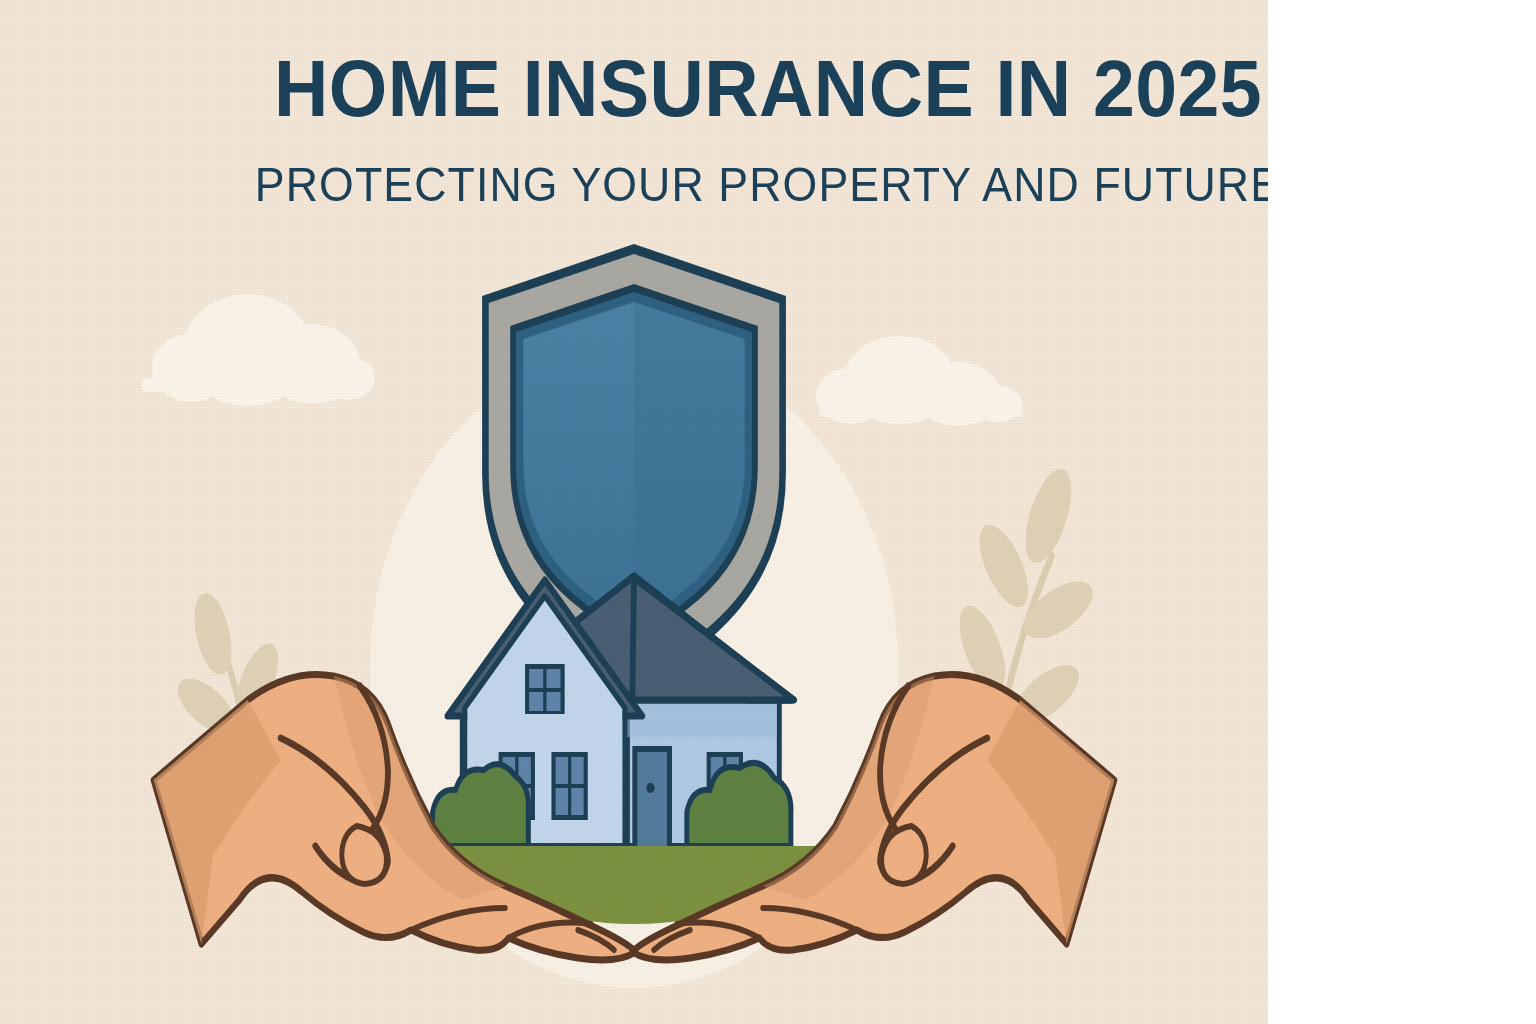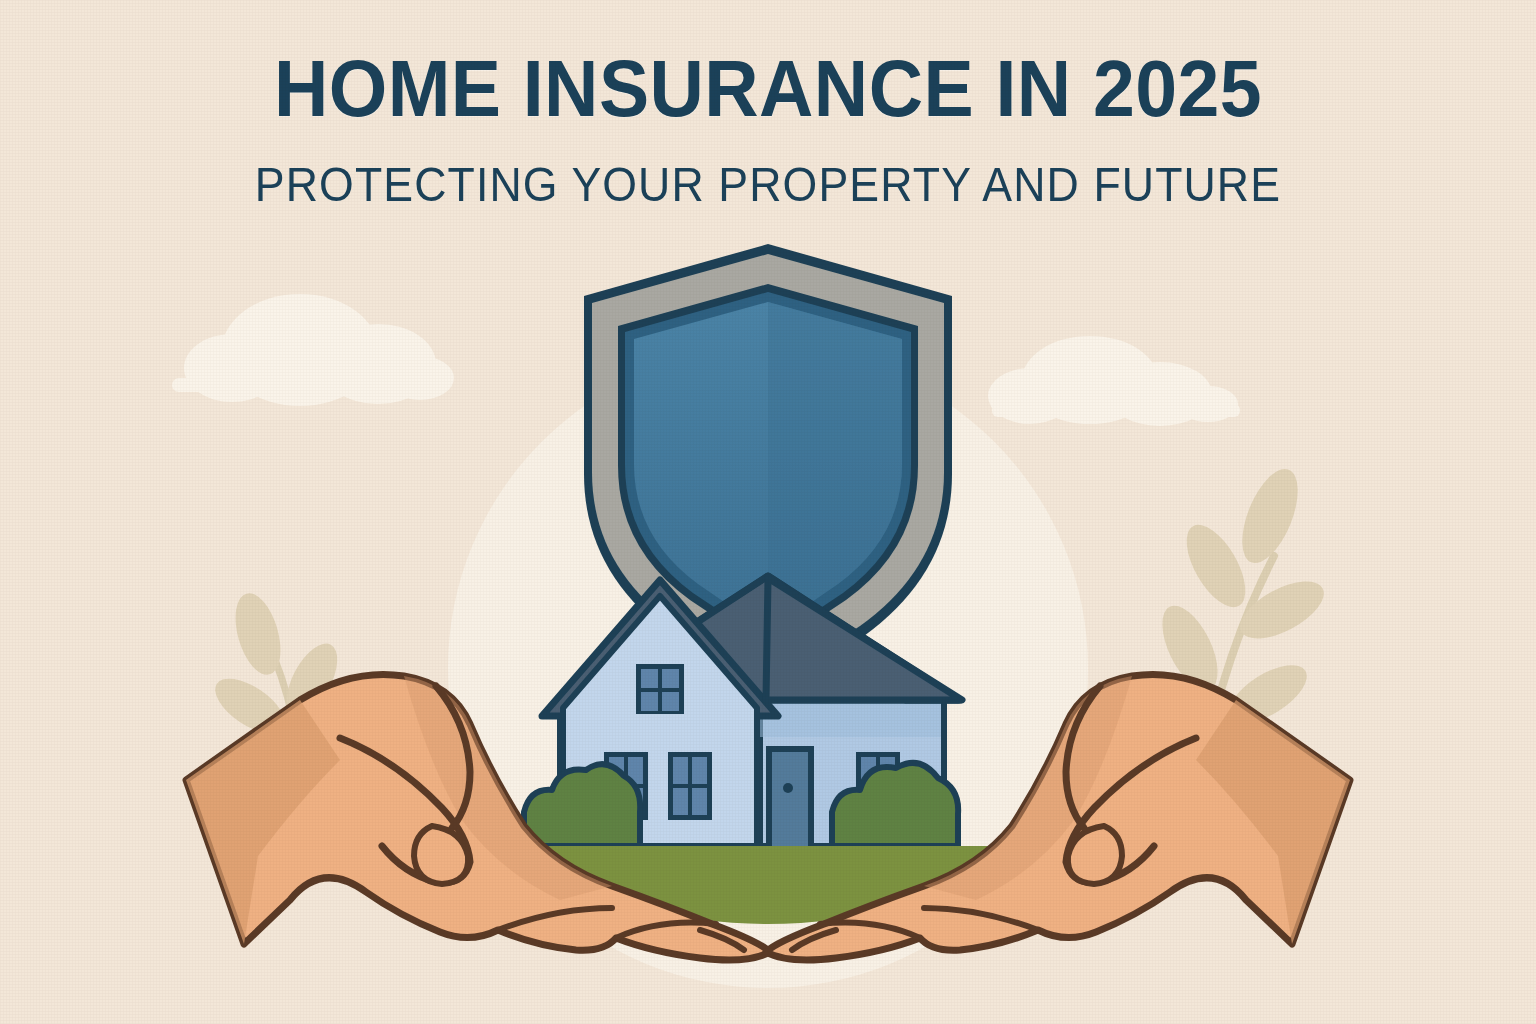--- a/index.html
+++ b/index.html
@@ -6,21 +6,21 @@
   html, body {
     margin: 0;
     padding: 0;
     background: #ffffff;
   }
   body {
     font-family: "Liberation Sans", sans-serif;
   }
   #poster {
     position: relative;
-    width: 1536px;
+    width: 1268px;
     height: 1024px;
     overflow: hidden;
     background: #bef264;
   }
   #poster-canvas {
     position: absolute;
     inset: 0;
     width: 100%;
     height: 100%;
     display: block;

